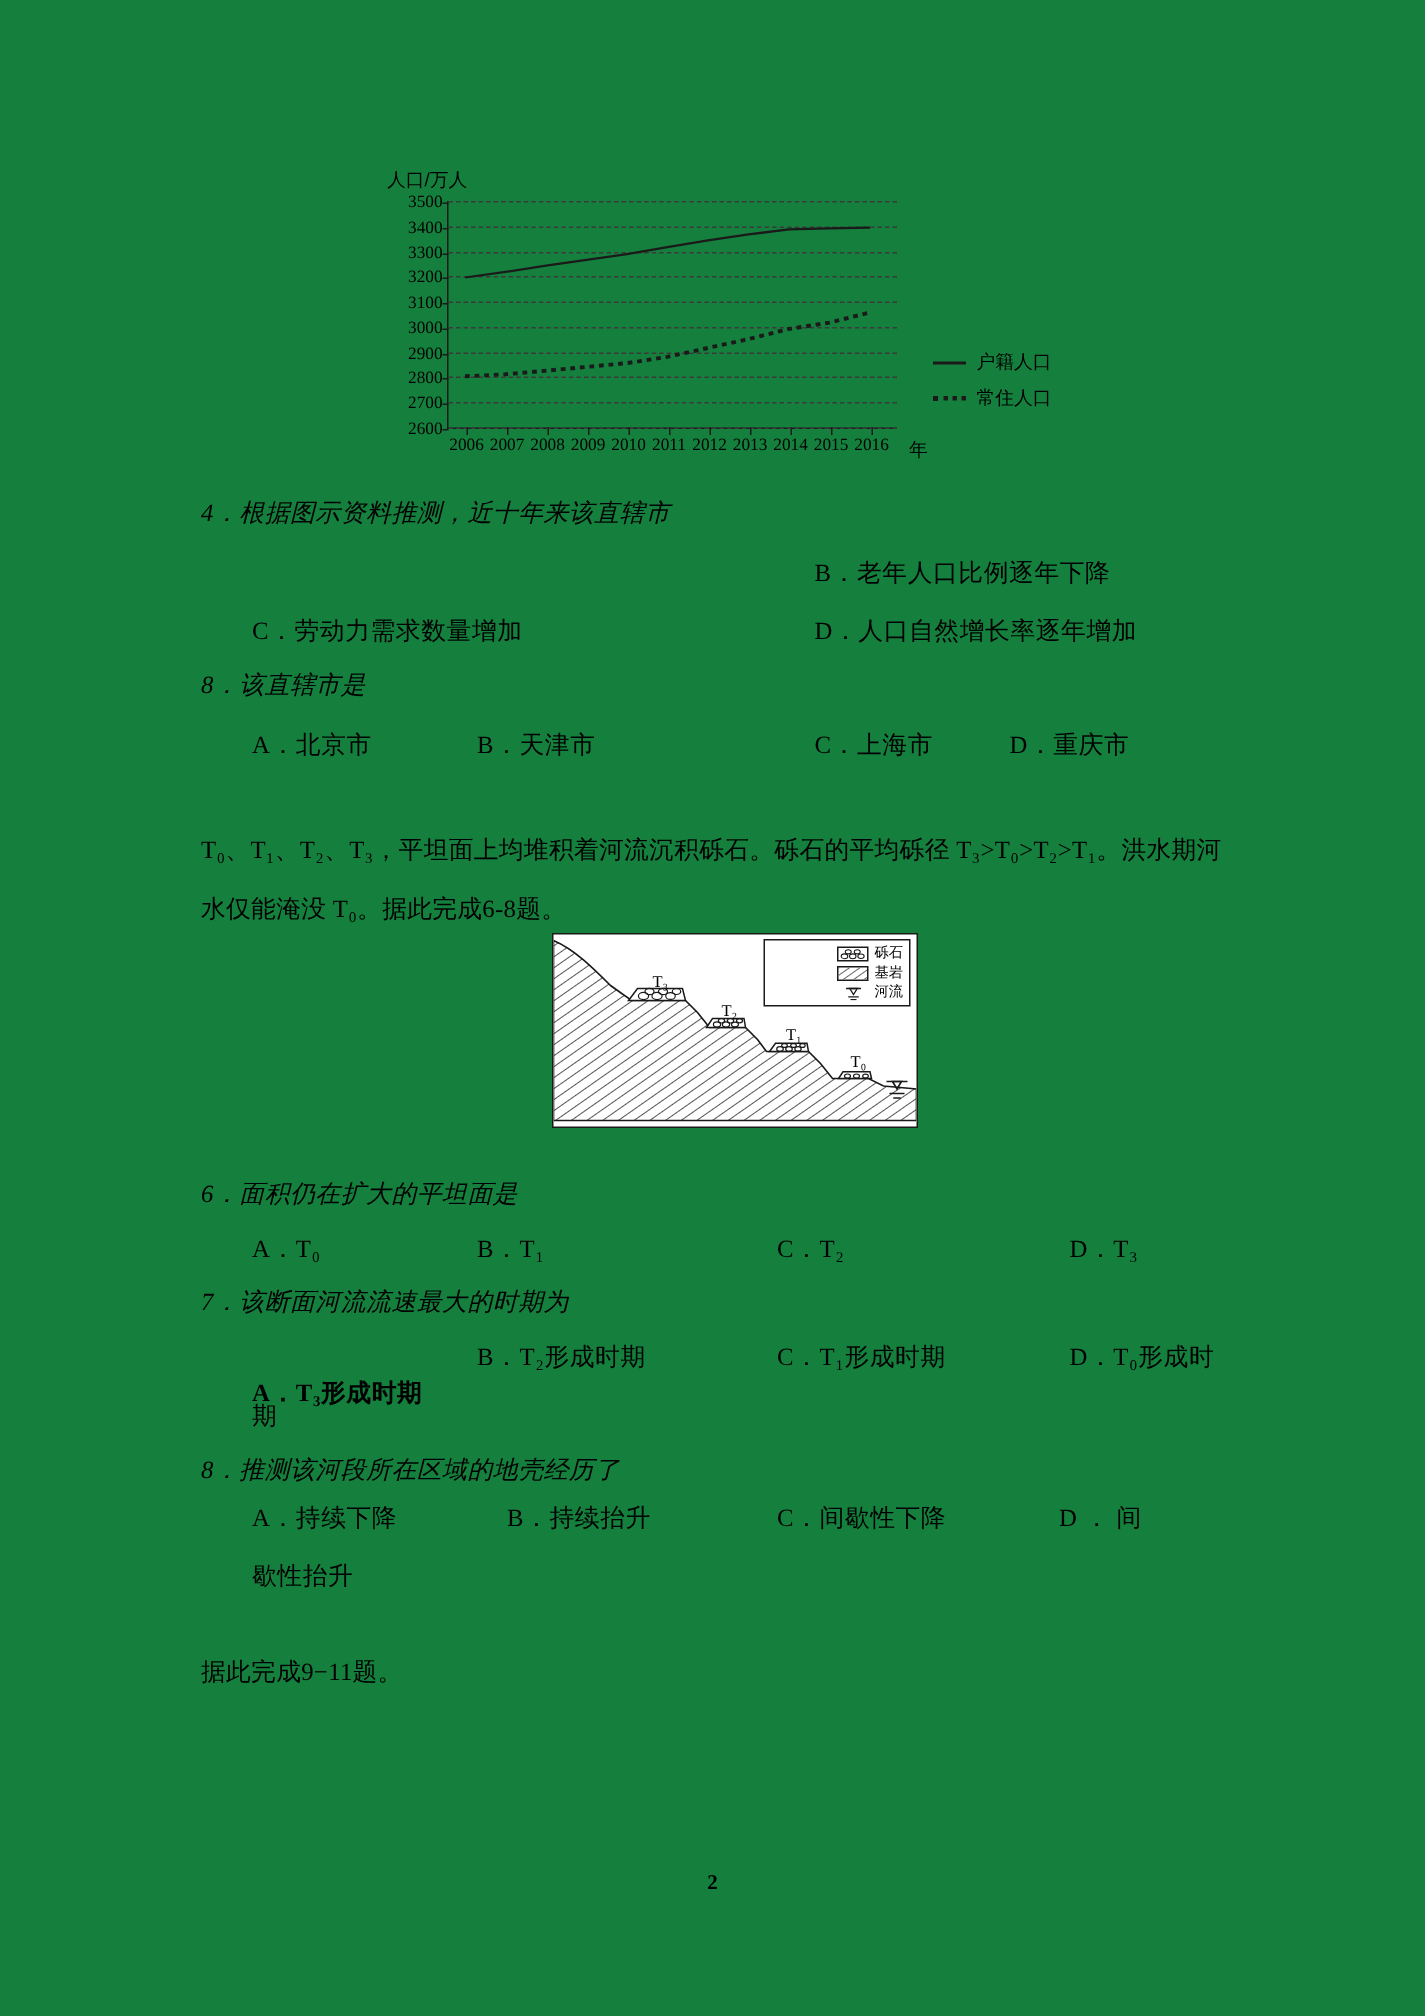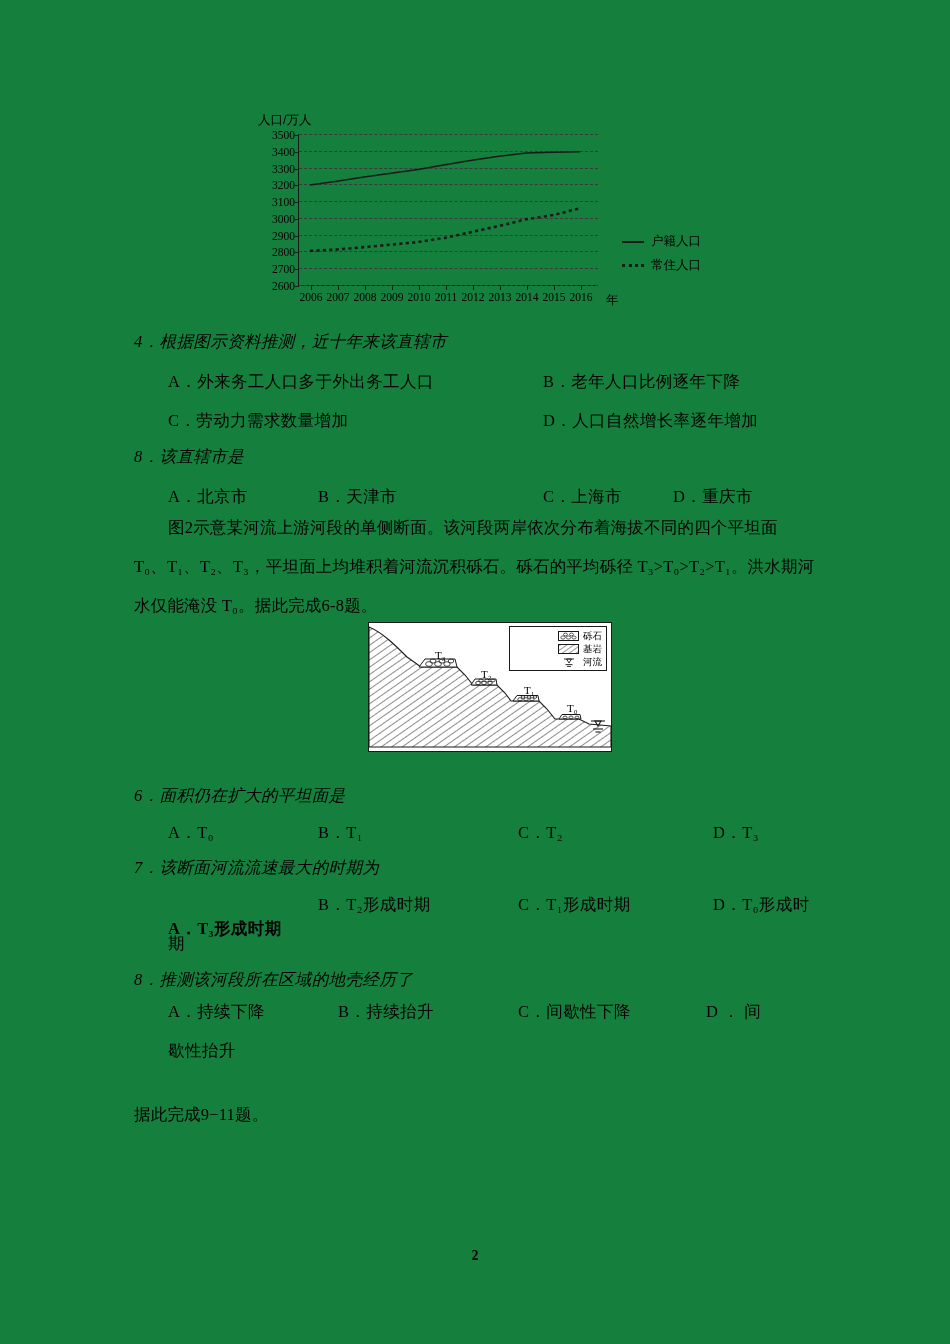--- a/index.html
+++ b/index.html
@@ -299,32 +299,30 @@
         <span>户籍人口</span>
       </div>
       <div class="row">
         <span class="swatch-dash"></span>
         <span>常住人口</span>
       </div>
     </div>
   </div>
 
   <div class="qline" style="left:134px; top:332px;">4．根据图示资料推测，近十年来该直辖市</div>
-  <div class="opt" style="left:168px; top:371px;">A．外来务工人口多于外出务工人口</div>
   <div class="opt" style="left:543px; top:371px;">B．老年人口比例逐年下降</div>
   <div class="opt" style="left:168px; top:410px;">C．劳动力需求数量增加</div>
   <div class="opt" style="left:543px; top:410px;">D．人口自然增长率逐年增加</div>
 
   <div class="qline" style="left:134px; top:447px;">8．该直辖市是</div>
   <div class="opt" style="left:168px; top:486px;">A．北京市</div>
   <div class="opt" style="left:318px; top:486px;">B．天津市</div>
   <div class="opt" style="left:543px; top:486px;">C．上海市</div>
   <div class="opt" style="left:673px; top:486px;">D．重庆市</div>
 
-  <div class="para" style="left:168px; top:518px;">图2示意某河流上游河段的单侧断面。该河段两岸依次分布着海拔不同的四个平坦面</div>
   <div class="para" style="left:134px; top:557px;">T₀、T₁、T₂、T₃，平坦面上均堆积着河流沉积砾石。砾石的平均砾径 T₃&gt;T₀&gt;T₂&gt;T₁。洪水期河</div>
   <div class="para" style="left:134px; top:596px;">水仅能淹没 T₀。据此完成6-8题。</div>
 
   <div id="fig2">
     <svg width="242" height="128" viewBox="0 0 242 128">
       <defs>
         <pattern id="hatch" width="6" height="6" patternTransform="rotate(55)" patternUnits="userSpaceOnUse">
           <line x1="0" y1="0" x2="0" y2="6" stroke="#1a1a1a" stroke-width="1"></line>
         </pattern>
         <pattern id="hatchsmall" width="4" height="4" patternTransform="rotate(55)" patternUnits="userSpaceOnUse">

